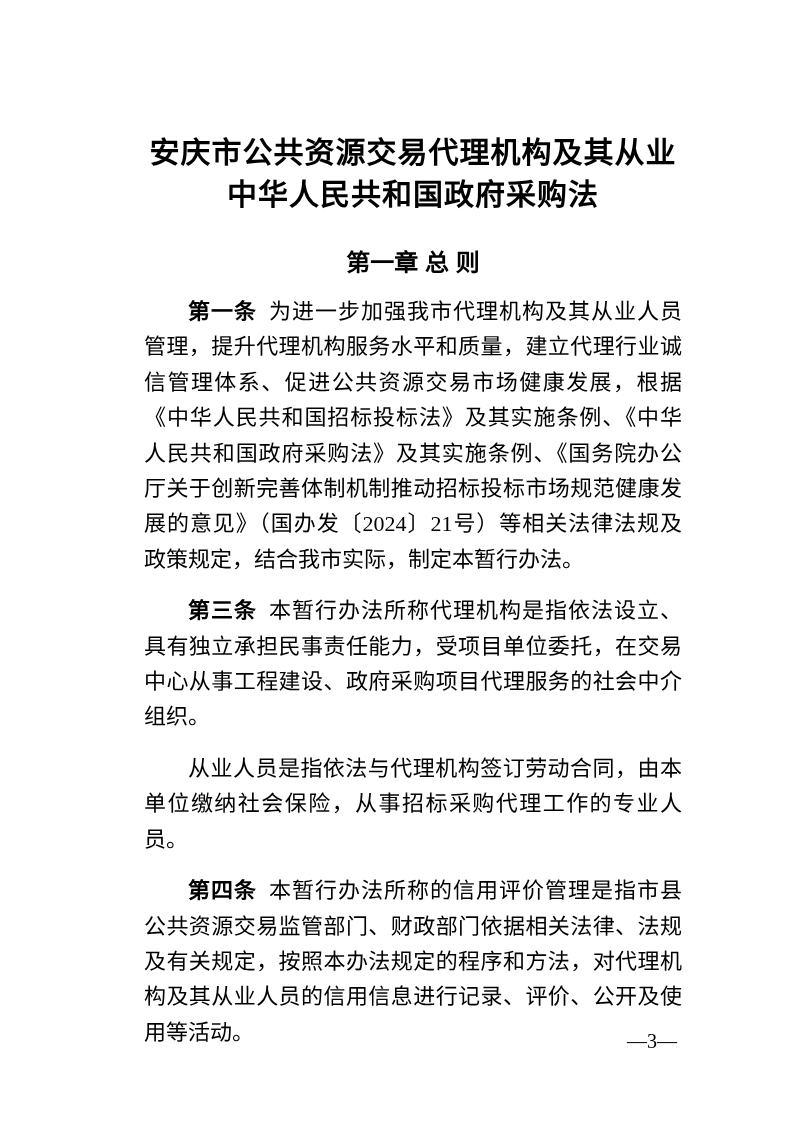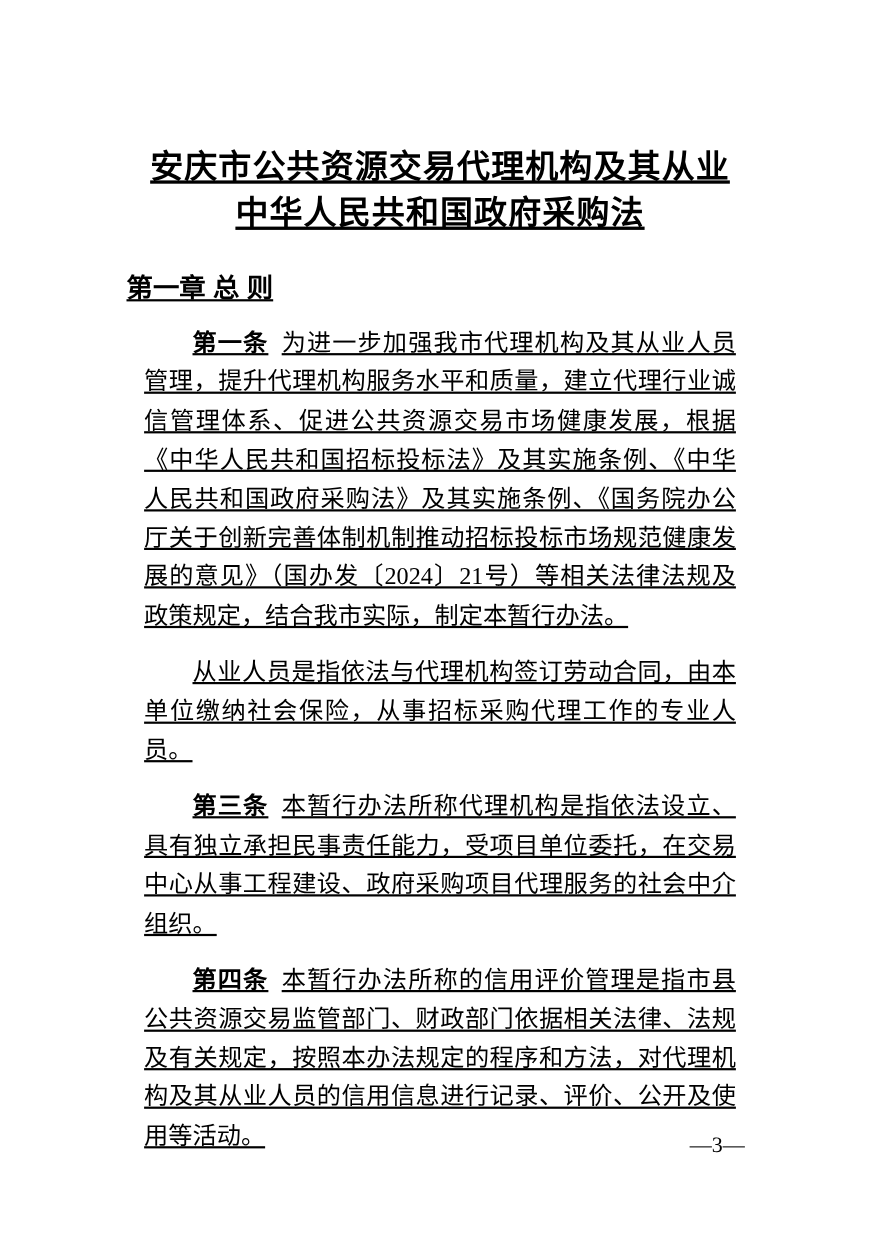--- a/index.html
+++ b/index.html
@@ -11,39 +11,39 @@
     position: relative;
     width: 793px;
     height: 1122px;
     background: #ffffff;
     color: #000000;
     overflow: hidden;
     font-family: "Liberation Serif", "DejaVu Serif", serif;
   }
   .content {
     position: absolute;
-    left: 115px;
+    left: 128px;
     top: 0;
     width: 570px;
-    text-decoration: underline;
   }
   .doc-title {
     margin: 0;
     padding-top: 132px;
     font-size: 30px;
     font-weight: 700;
     line-height: 42px;
     text-align: center;
     letter-spacing: 1px;
   }
   .chapter-heading {
     margin-top: 32px;
     font-size: 24px;
     font-weight: 700;
     line-height: 30px;
+    text-align: center;
     font-family: "Liberation Sans", "DejaVu Sans", sans-serif;
   }
   .body-text {
     margin-top: 10px;
     font-size: 22px;
     line-height: 35.4px;
     text-align: justify;
     text-justify: inter-ideograph;
   }
   .law-para {
@@ -75,21 +75,21 @@
 
     <h1 class="doc-title">
       <span class="title-line">安庆市公共资源交易代理机构及其从业</span><br>
       <span class="title-line">中华人民共和国政府采购法</span>
     </h1>
 
     <div class="chapter-heading">第一章 总 则</div>
 
     <div class="body-text">
       <p class="law-para"><span class="law-label">第一条</span><span class="law-text">为进一步加强我市代理机构及其从业人员管理，提升代理机构服务水平和质量，建立代理行业诚信管理体系、促进公共资源交易市场健康发展，根据《中华人民共和国招标投标法》及其实施条例、《中华人民共和国政府采购法》及其实施条例、《国务院办公厅关于创新完善体制机制推动招标投标市场规范健康发展的意见》（国办发〔2024〕21号）等相关法律法规及政策规定，结合我市实际，制定本暂行办法。</span></p>
+      <p class="law-para"><span class="law-label">第三条</span><span class="law-text">本暂行办法所称代理机构是指依法设立、具有独立承担民事责任能力，受项目单位委托，在交易中心从事工程建设、政府采购项目代理服务的社会中介组织。</span></p>
       <p class="law-para"><span class="law-label"></span><span class="law-text">从业人员是指依法与代理机构签订劳动合同，由本单位缴纳社会保险，从事招标采购代理工作的专业人员。</span></p>
-      <p class="law-para"><span class="law-label">第三条</span><span class="law-text">本暂行办法所称代理机构是指依法设立、具有独立承担民事责任能力，受项目单位委托，在交易中心从事工程建设、政府采购项目代理服务的社会中介组织。</span></p>
       <p class="law-para"><span class="law-label">第四条</span><span class="law-text">本暂行办法所称的信用评价管理是指市县公共资源交易监管部门、财政部门依据相关法律、法规及有关规定，按照本办法规定的程序和方法，对代理机构及其从业人员的信用信息进行记录、评价、公开及使用等活动。</span></p>
     </div>
 
   </div>
 
   <div class="page-number">—3—</div>
 </div>
 
 </body></html>

